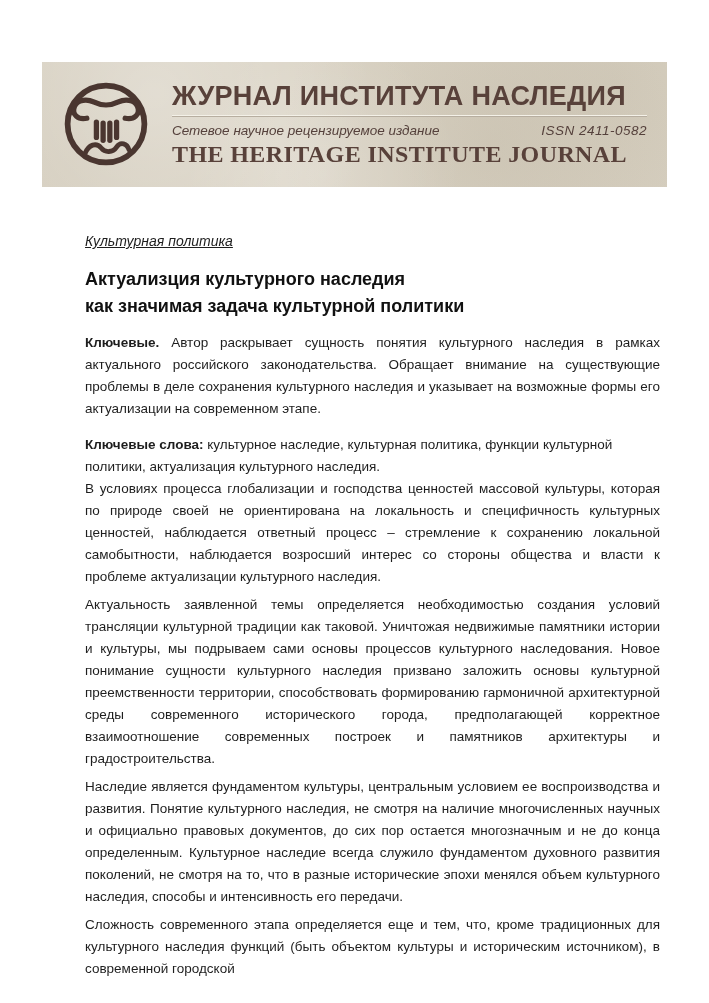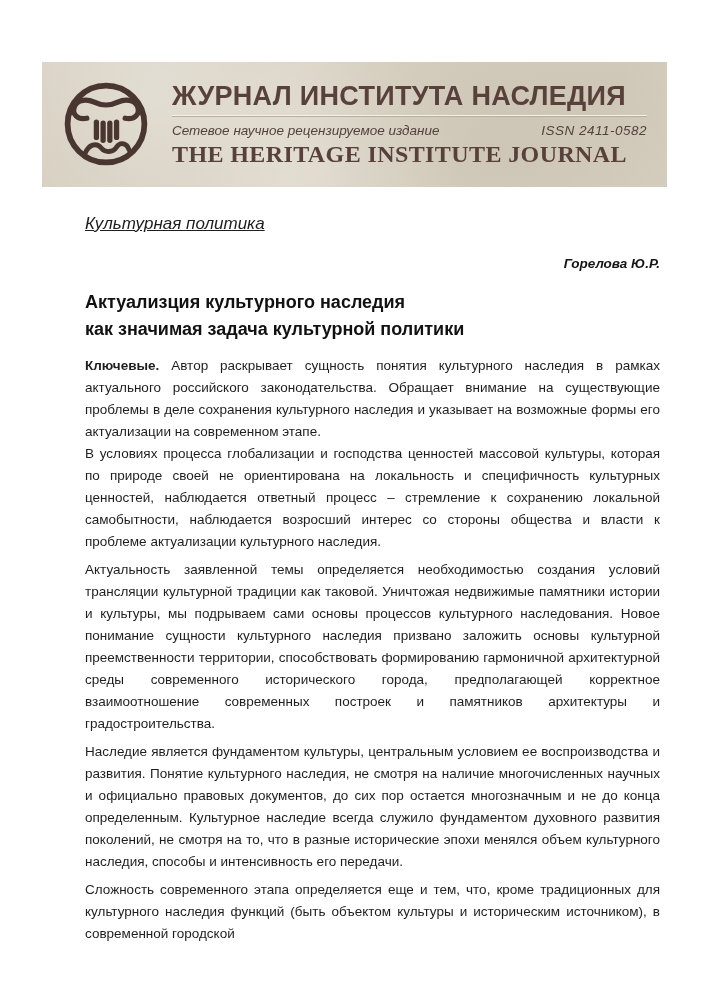--- a/index.html
+++ b/index.html
@@ -46,21 +46,21 @@
   }
   .banner-subtitle { font-size: 13.5px; color: #55413c; white-space: nowrap; }
   .banner-issn { font-size: 13.5px; color: #55413c; letter-spacing: .5px; white-space: nowrap; }
   .banner-title-en {
     font-size: 24px; font-weight: bold; letter-spacing: .4px;
     color: #58413a; white-space: nowrap; line-height: 28px; margin-top: 1px; font-family: Liberation Serif, serif;
   }
 
   
   .content { padding: 0 49px 0 85px; }
-  .rubric { margin: 26px 0 0 0; font-size: 17px; line-height: 22px; }
+  .rubric { margin: 43px 0 0 0; font-size: 14px; line-height: 22px; }
   .rubric-link {
     font-style: italic; text-decoration: underline; color: #1e1e1e;
     cursor: pointer;
   }
   .author {
     margin: 18px 0 0 0; text-align: right;
     font-size: 13.5px; font-weight: bold; font-style: italic;
     line-height: 22px; color: #161616;
   }
   .title {
@@ -101,26 +101,26 @@
         <span class="banner-issn">ISSN 2411-0582</span>
       </div>
       <div class="banner-title-en">THE HERITAGE INSTITUTE JOURNAL</div>
     </div>
   </header>
 
   <main class="content">
 
     <p class="rubric"><span class="rubric-link">Культурная политика</span></p>
 
-    <p class="author">Горелова Ю.Р.</p>
 
     <h1 class="title"><span>Актуализция культурного наследия</span><br><span>как значимая задача культурной политики</span></h1>
 
     <p class="para justify abstract"><span class="bold">Ключевые.</span> <span>Автор раскрывает сущность понятия культурного наследия в рамках актуального российского законодательства. Обращает внимание на существующие проблемы в деле сохранения культурного наследия и указывает на возможные формы его актуализации на современном этапе.</span></p>
 
+    <p class="para keywords"><span class="bold">Ключевые слова:</span> <span>культурное наследие, культурная политика, функции культурной политики, актуализация культурного наследия.</span></p>
 
     <p class="para justify body-first">В условиях процесса глобализации и господства ценностей массовой культуры, которая по природе своей не ориентирована на локальность и специфичность культурных ценностей, наблюдается ответный процесс – стремление к сохранению локальной самобытности, наблюдается возросший интерес со стороны общества и власти к проблеме актуализации культурного наследия.</p>
 
     <p class="para justify body-next">Актуальность заявленной темы определяется необходимостью создания условий трансляции культурной традиции как таковой. Уничтожая недвижимые памятники истории и культуры, мы подрываем сами основы процессов культурного наследования. Новое понимание сущности культурного наследия призвано заложить основы культурной преемственности территории, способствовать формированию гармоничной архитектурной среды современного исторического города, предполагающей корректное взаимоотношение современных построек и памятников архитектуры и градостроительства.</p>
 
     <p class="para justify body-next">Наследие является фундаментом культуры, центральным условием ее воспроизводства и развития. Понятие культурного наследия, не смотря на наличие многочисленных научных и официально правовых документов, до сих пор остается многозначным и не до конца определенным. Культурное наследие всегда служило фундаментом духовного развития поколений, не смотря на то, что в разные исторические эпохи менялся объем культурного наследия, способы и интенсивность его передачи.</p>
 
     <p class="para justify body-next">Сложность современного этапа определяется еще и тем, что, кроме традиционных для культурного наследия функций (быть объектом культуры и историческим источником), в современной городской</p>
 
   </main>

